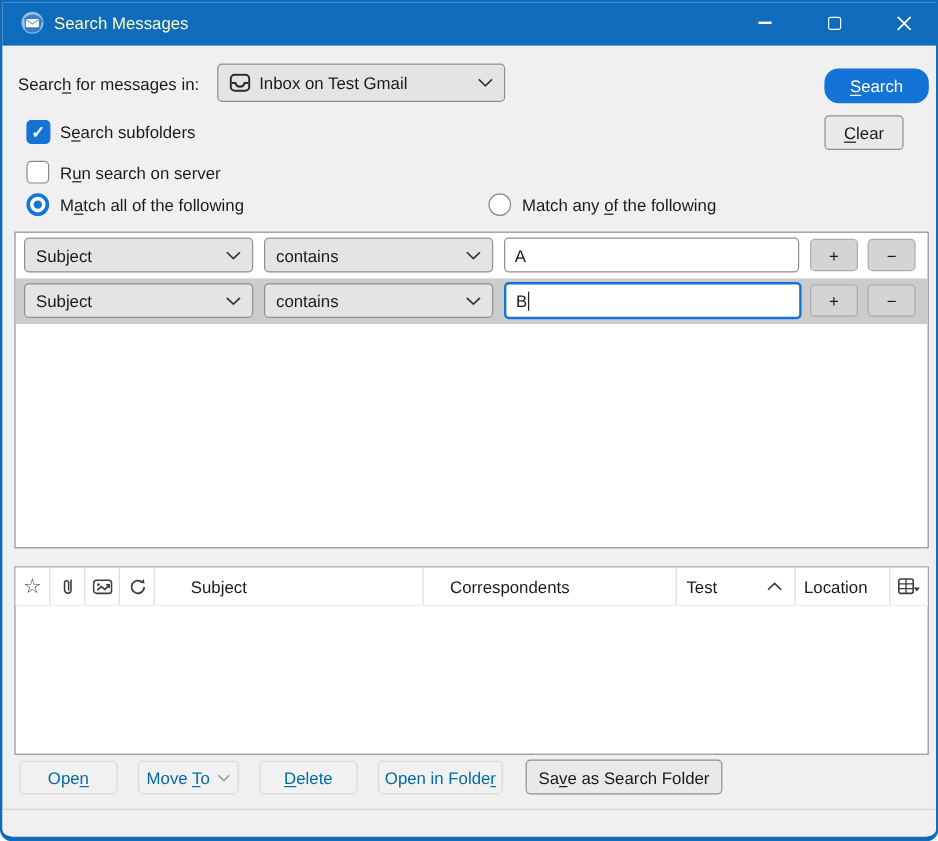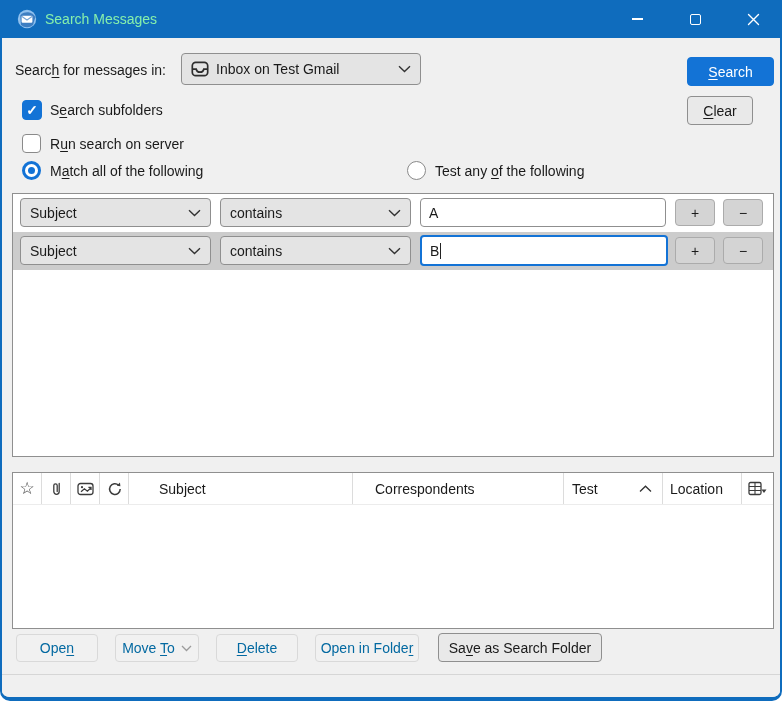--- a/index.html
+++ b/index.html
@@ -5,21 +5,21 @@
   html,body{margin:0;padding:0;width:782px;height:701px;overflow:hidden;
     font-family:"Liberation Sans", sans-serif;background:#ffffff;}
   *{box-sizing:border-box;}
   .win{position:absolute;left:0;top:0;width:782px;height:701px;
     border:2px solid #0f6cbd;border-bottom-width:4px;border-radius:0 0 10px 10px;
     background:#f0f0f0;overflow:hidden;}
   
   .titlebar{position:absolute;left:-2px;top:-2px;width:782px;height:38px;background:#0f6cbd;}
   .tb-logo{position:absolute;left:17px;top:9px;width:20px;height:20px;}
   .tb-title{position:absolute;left:45px;top:0;height:36px;line-height:38px;
-    color:#86efac;font-size:14px;}
+    color:#fef9c3;font-size:14px;}
   .tb-btn{position:absolute;top:0;width:58px;height:38px;display:flex;
     align-items:center;justify-content:center;cursor:default;}
   .min-glyph{width:11px;height:2px;background:#ffffff;}
   .max-glyph{width:11px;height:11px;border:1.5px solid #ffffff;border-radius:2px;}
   
   .lbl{position:absolute;font-size:14px;color:#1a1a1a;white-space:nowrap;}
   .ak{text-decoration:underline;text-underline-offset:2px;}
   .btn{position:absolute;display:flex;align-items:center;justify-content:center;
     font-size:14px;color:#1a1a1a;background:#e9e9e9;border:1px solid #8f8f8f;
     border-radius:4px;white-space:nowrap;}
@@ -91,21 +91,21 @@
     <svg width="18" height="16" viewBox="0 0 18 16">
       <rect x="1.3" y="1.3" width="15.4" height="13.4" rx="3.4" fill="none" stroke="#2e2e2e" stroke-width="1.7"></rect>
       <path d="M2 8.2 h3.2 c.4 1.9 1.8 3 3.8 3 s3.4-1.1 3.8-3 H16" fill="none" stroke="#2e2e2e" stroke-width="1.7"></path>
     </svg>
     <span class="grow">Inbox on Test Gmail</span>
     <svg width="13" height="8" viewBox="0 0 13 8">
       <path d="M1 1.2 L6.5 6.5 L12 1.2" fill="none" stroke="#333333" stroke-width="1.4"></path>
     </svg>
   </div>
 
-  <div class="btn primary" style="left:685px;top:55px;width:87px;height:29px;">
+  <div class="btn primary" style="left:685px;top:55px;width:87px;height:29px;border-radius:12px;">
     <span><span></span><span class="ak">S</span><span>earch</span></span>
   </div>
   <div class="btn" style="left:685px;top:94px;width:66px;height:29px;">
     <span><span></span><span class="ak">C</span><span>lear</span></span>
   </div>
 
   <div class="cb checked" style="left:20px;top:98px;">
     <span>✓</span>
   </div>
   <span class="lbl" style="left:48px;top:100px;">
@@ -117,21 +117,21 @@
     <span>R</span><span class="ak">u</span><span>n search on server</span>
   </span>
 
   <div class="radio selected" style="left:20px;top:159px;"></div>
   <span class="lbl" style="left:48px;top:161px;">
     <span>M</span><span class="ak">a</span><span>tch all of the following</span>
   </span>
 
   <div class="radio" style="left:405px;top:159px;"></div>
   <span class="lbl" style="left:433px;top:161px;">
-    <span>Test any </span><span class="ak">o</span><span>f the following</span>
+    <span>Match any </span><span class="ak">o</span><span>f the following</span>
   </span>
 
   <div class="panel" style="left:10px;top:191px;width:762px;height:264px;">
 
     <div class="trow" style="top:0;">
       <div class="dd" style="left:7px;top:4px;width:191px;height:29px;">
         <span class="grow">Subject</span>
         <svg width="13" height="8" viewBox="0 0 13 8">
             <path d="M1 1.2 L6.5 6.5 L12 1.2" fill="none" stroke="#333333" stroke-width="1.4"></path>
           </svg>

